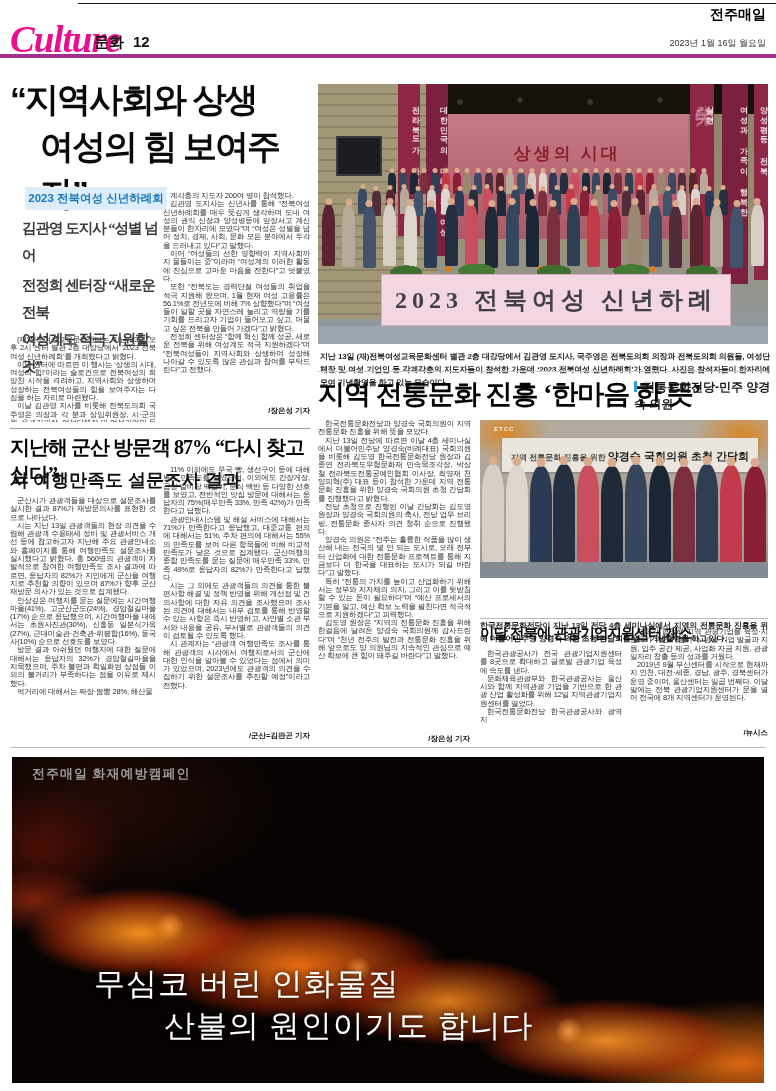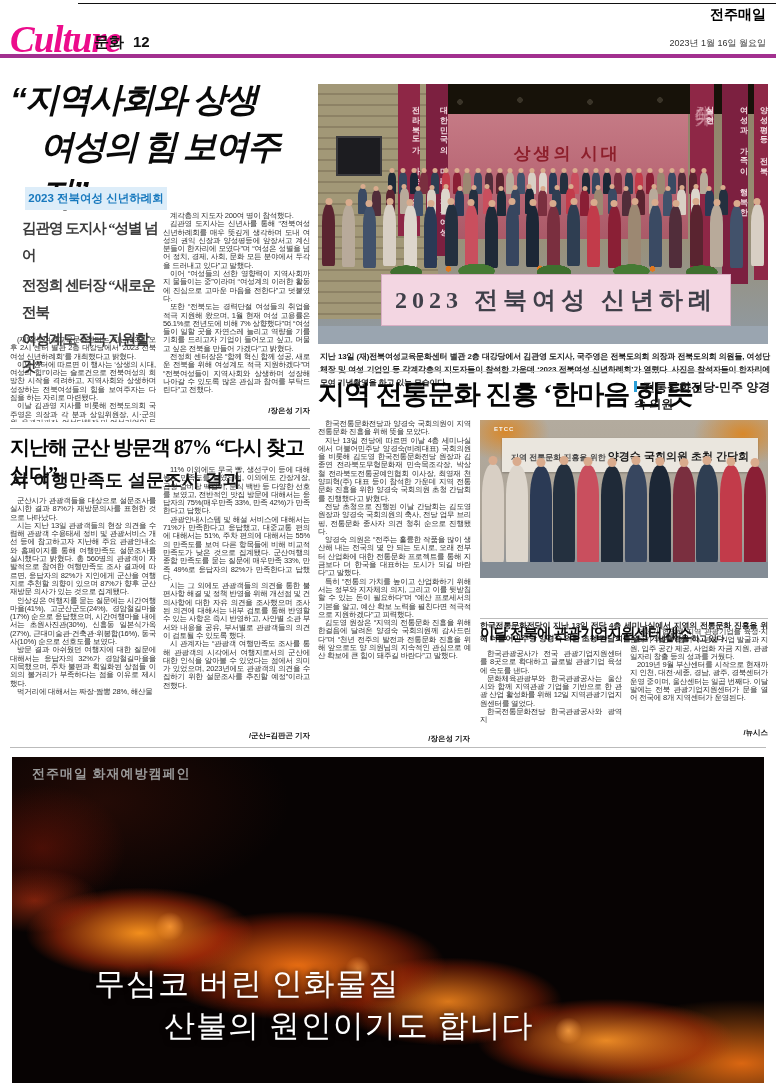--- a/index.html
+++ b/index.html
@@ -14,33 +14,33 @@
   .logo { position:absolute; left:10px; top:18px; font-family:"Liberation Serif","DejaVu Serif",serif;
           font-style:italic; font-weight:bold; font-size:37px; color:#ec0c8c; letter-spacing:-1px; }
   .section-kr { position:absolute; left:94px; top:33px; font-weight:bold; font-size:15px; color:#111; }
   .page-num { position:absolute; left:133px; top:33px; font-weight:bold; font-size:15px; color:#111; }
   .paper-name { position:absolute; right:10px; top:6px; font-weight:bold; font-size:14px; color:#000; }
   .paper-date { position:absolute; right:10px; top:37px; font-size:9px; color:#333; }
   .magenta-rule { position:absolute; left:0; right:0; top:54px; height:4px; }
 
   
   .a1-head { position:absolute; left:10px; top:76px; width:306px; font-weight:900; font-size:34px;
-             line-height:47px; color:#0a0a0a; letter-spacing:-2px;font-style:italic; }
+             line-height:47px; color:#0a0a0a; letter-spacing:-2px; }
   .a1-head .l2 { margin-left:30px; }
   .a1-badge { position:absolute; left:25px; top:187px; width:142px; padding:4px 0; text-align:center;
               background:#ddedf9; color:#1879be; font-weight:bold; font-size:11.5px; }
   .a1-sub { position:absolute; left:22px; width:138px; font-family:"Liberation Serif","DejaVu Serif",serif;
             font-weight:600; font-size:14.5px; line-height:27px; color:#3c3c3c; letter-spacing:-1px; }
   .a1-sub1 { top:215px; }
   .a1-sub2 { top:272px; }
   .news-col { position:absolute; font-size:7.5px; line-height:8.3px; text-align:justify;
               color:#2c2c2c; letter-spacing:-0.2px; overflow:hidden; }
   .news-col p { text-indent:7px; }
   .a1-col1 { left:10px; top:336px; width:146px; height:86px; }
-  .a1-col2 { left:163px; top:192px; width:147px; height:220px;margin-top:20px; }
+  .a1-col2 { left:163px; top:192px; width:147px; height:220px; }
   .byline { position:absolute; font-size:7.5px; font-weight:bold; color:#111; text-align:right; }
   .a1-byline { left:220px; top:406px; width:90px; }
 
   .divider { position:absolute; height:1px; background:#9a9a9a; }
 
   
   .gs-head { position:absolute; left:10px; top:434px; width:306px;
              font-family:"Liberation Serif","DejaVu Serif",serif; font-weight:700; font-size:20px;
              letter-spacing:-1px; color:#050505; }
   .gs-sub { position:absolute; left:10px; top:468px; font-weight:700; font-size:18px; color:#111; }

